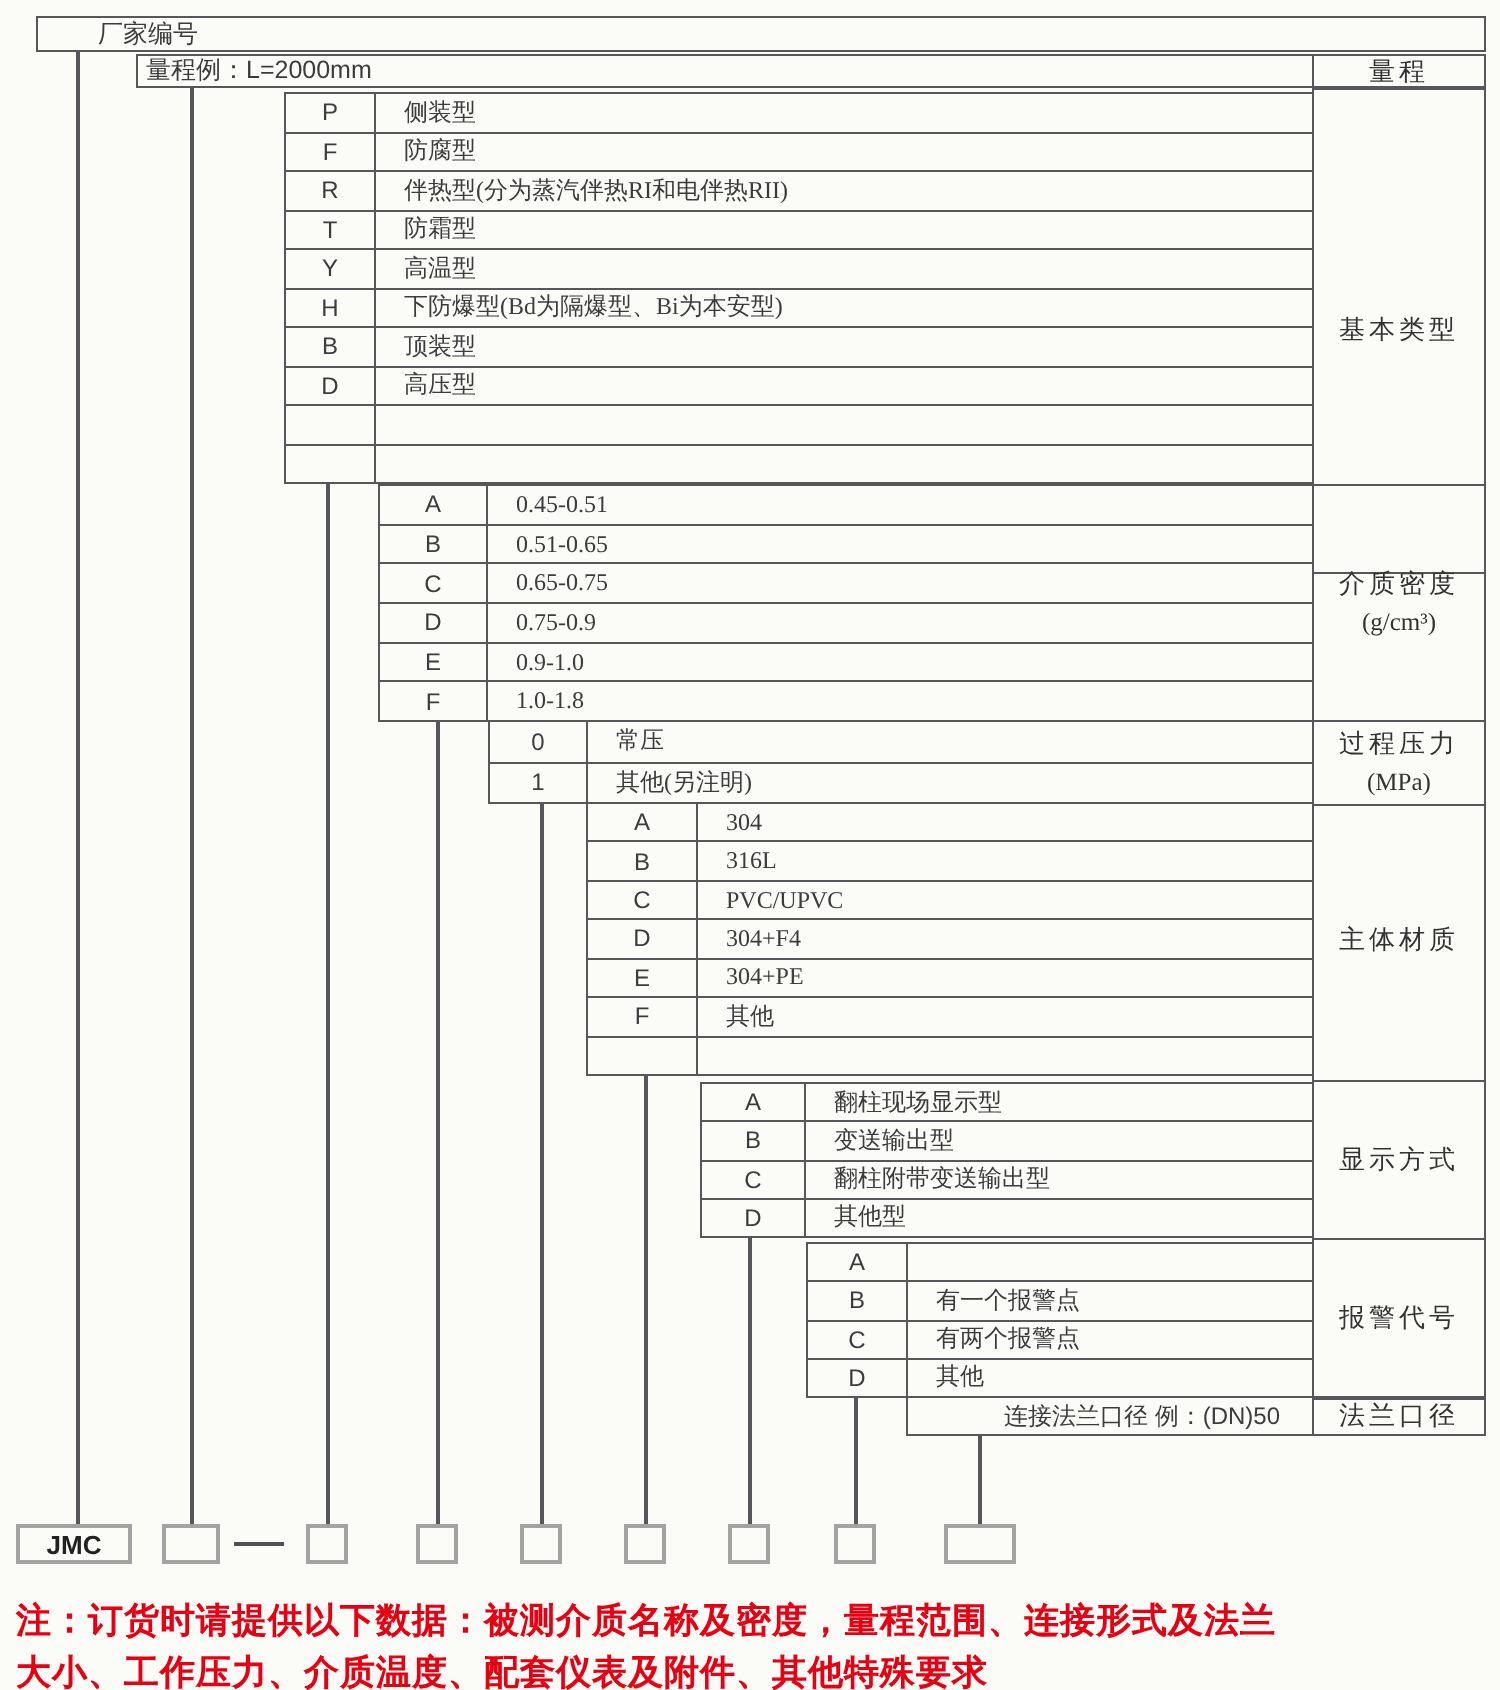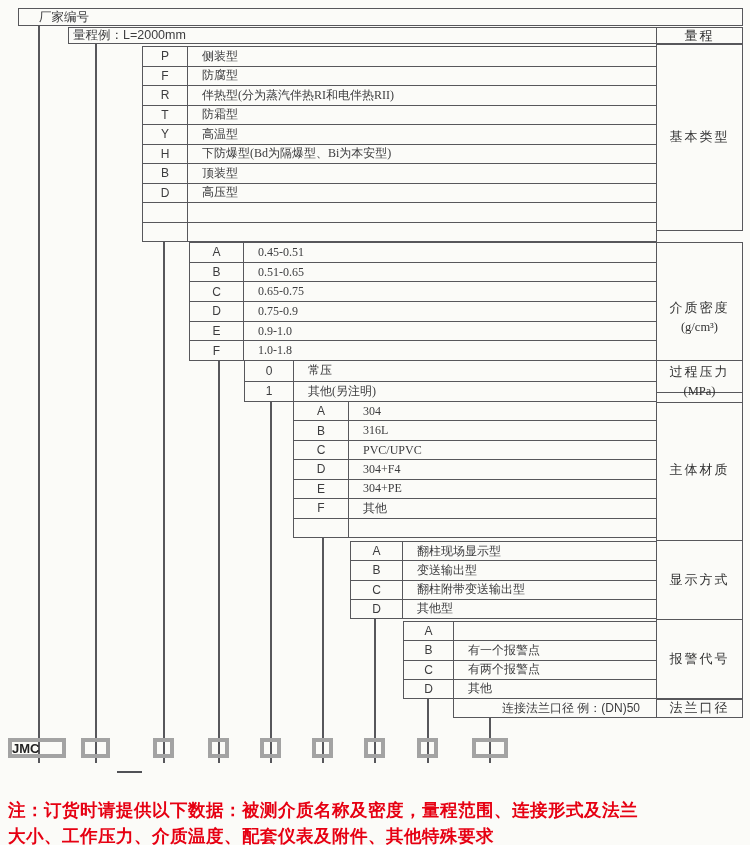--- a/index.html
+++ b/index.html
@@ -39,39 +39,39 @@
     position:absolute;box-sizing:border-box;border:1px solid var(--ln);
     display:flex;flex-direction:column;align-items:center;justify-content:center;
     font-family:"Liberation Serif",serif;font-size:13px;color:#333;
     letter-spacing:2px;line-height:1.45;text-align:center;
   }
   .label-cell .unit{letter-spacing:0;font-size:12.5px;}
   
   .vline{position:absolute;width:2px;background:var(--ln);}
   
   .mbox{
-    position:absolute;top:738px;height:20px;box-sizing:border-box;
-    border:4px solid #a3a3a3;display:flex;align-items:center;
+    position:absolute;top:762px;height:20px;box-sizing:border-box;
+    border:2px solid #a3a3a3;display:flex;align-items:center;justify-content:center;
     background:transparent;
   }
   .mbox.prefix{font-size:13px;font-weight:bold;color:#222;}
   .dash{position:absolute;height:2px;background:#505156;}
   
   .note{
     position:absolute;left:8px;top:797px;width:736px;
     color:#e60012;font-size:17.5px;font-weight:bold;line-height:26px;
     letter-spacing:0.5px;white-space:nowrap;
   }
 </style>
 </head>
 <body>
 
 <div id="canvas">
 
-  <div class="hbox" style="left:18px;top:8px;width:725px;height:18px;padding-left:20px;">
+  <div class="hbox" style="left:18px;top:8px;width:725px;height:18px;padding-left:30px;">
     <span>厂家编号</span>
   </div>
 
   <div class="hbox" style="left:68px;top:27px;width:589px;height:17px;padding-left:4px;">
     <span>量程例：L=2000mm</span>
   </div>
   <div class="label-cell" style="left:656px;top:27px;width:87px;height:18px;">
     <span>量程</span>
   </div>
 
@@ -110,21 +110,21 @@
       </div>
     <div class="tr">
         <div class="code" style="width:45px"></div>
         <div class="desc"></div>
       </div>
     <div class="tr">
         <div class="code" style="width:45px"></div>
         <div class="desc"></div>
       </div>
   </div>
-  <div class="label-cell" style="left:656px;top:43px;width:87px;height:188px;">
+  <div class="label-cell" style="left:656px;top:43px;width:87px;height:244px;">
     <span>基本类型</span>
   </div>
 
   <div class="sel-table" style="left:189px;top:242px;width:468px;height:119px;">
     <div class="tr">
         <div class="code" style="width:54px">A</div>
         <div class="desc">0.45-0.51</div>
       </div>
     <div class="tr">
         <div class="code" style="width:54px">B</div>
@@ -140,21 +140,21 @@
       </div>
     <div class="tr">
         <div class="code" style="width:54px">E</div>
         <div class="desc">0.9-1.0</div>
       </div>
     <div class="tr">
         <div class="code" style="width:54px">F</div>
         <div class="desc">1.0-1.8</div>
       </div>
   </div>
-  <div class="label-cell" style="left:656px;top:242px;width:87px;height:151px;">
+  <div class="label-cell" style="left:656px;top:242px;width:87px;height:119px;">
     <span>介质密度</span>
     <span class="unit">(g/cm³)</span>
   </div>
 
   <div class="sel-table" style="left:244px;top:360px;width:413px;height:42px;">
     <div class="tr">
         <div class="code" style="width:49px">0</div>
         <div class="desc">常压</div>
       </div>
     <div class="tr">

